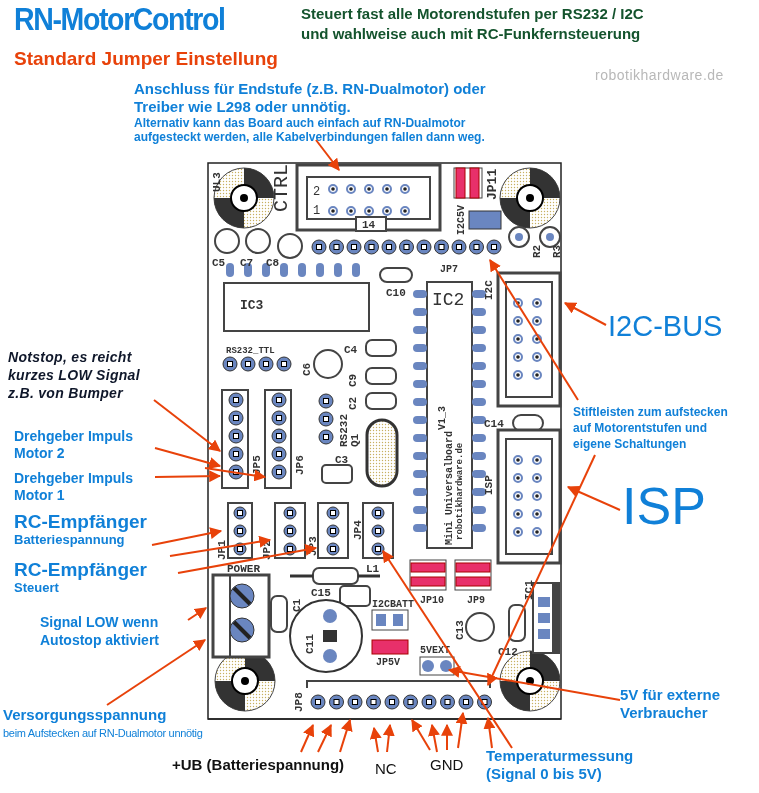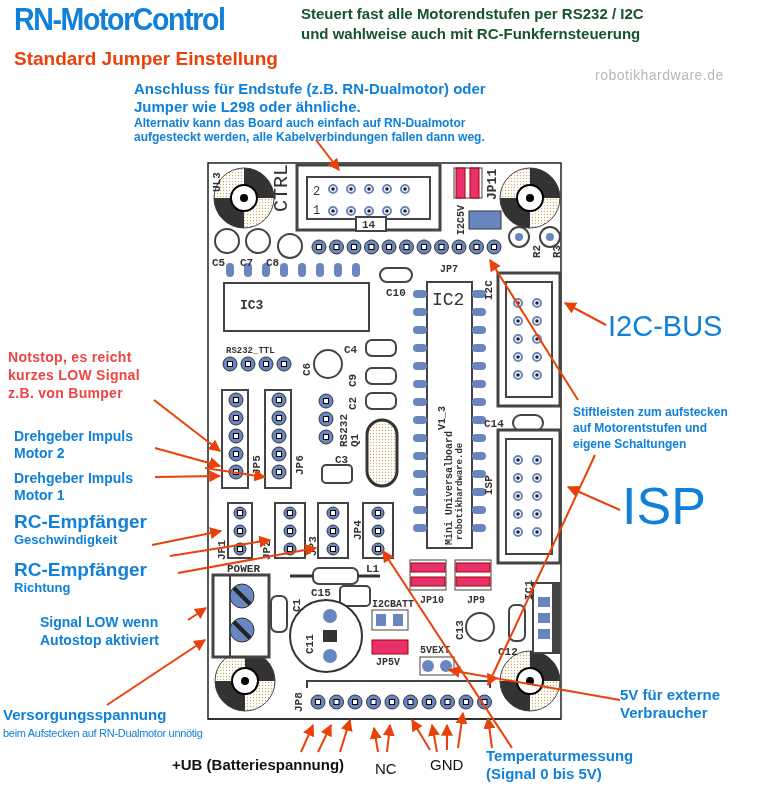--- a/index.html
+++ b/index.html
@@ -3,38 +3,38 @@
 <meta charset="utf-8">
 <style>
   html,body{margin:0;padding:0;background:#fff;}
   body{width:759px;height:793px;position:relative;overflow:hidden;font-family:"Liberation Sans",sans-serif;}
   .abs{position:absolute;white-space:nowrap;}
   .title{left:14px;top:2px;font-size:31px;font-weight:bold;color:#1080d8;letter-spacing:-1.5px;transform:scaleX(0.92);transform-origin:left;}
   .subtitle{left:14px;top:48px;font-size:19px;font-weight:bold;color:#e8420a;}
   .tagline{left:301px;top:4px;font-size:15px;font-weight:bold;color:#14532d;line-height:20px;}
   .site{left:595px;top:67px;font-size:14px;color:#b8b8b8;letter-spacing:0.5px;}
   .blue{color:#1080d8;font-weight:bold;}
-  .pink{color:#ef4444;font-weight:bold;}
+  .pink{color:#0f172a;font-weight:bold;font-style:italic;}
   .black{color:#111;font-weight:bold;}
   svg text{font-family:"Liberation Mono",monospace;}
 </style>
 </head>
 <body>
 
 <div class="abs title">RN-MotorControl</div>
 <div class="abs subtitle">Standard Jumper Einstellung</div>
 <div class="abs tagline">
   <div>Steuert fast alle Motorendstufen per RS232 / I2C</div>
   <div>und wahlweise auch mit RC-Funkfernsteuerung</div>
 </div>
 <div class="abs site">robotikhardware.de</div>
 
 <div class="abs blue" style="left:134px;top:80px;font-size:15px;line-height:18px;">
   <div>Anschluss für Endstufe (z.B. RN-Dualmotor) oder</div>
-  <div>Jumper wie L298 oder ähnliche.</div>
+  <div>Treiber wie L298 oder unnötig.</div>
   <div style="font-size:12px;line-height:14px;">Alternativ kann das Board auch einfach auf RN-Dualmotor</div>
   <div style="font-size:12px;line-height:14px;">aufgesteckt werden, alle Kabelverbindungen fallen dann weg.</div>
 </div>
 
 <div class="abs pink" style="left:8px;top:348px;font-size:14px;line-height:18px;letter-spacing:0.3px;">
   <div>Notstop, es reicht</div>
   <div>kurzes LOW Signal</div>
   <div>z.B. von Bumper</div>
 </div>
 
@@ -42,25 +42,25 @@
   <div>Drehgeber Impuls</div>
   <div>Motor 2</div>
 </div>
 <div class="abs blue" style="left:14px;top:470px;font-size:14px;line-height:17px;">
   <div>Drehgeber Impuls</div>
   <div>Motor 1</div>
 </div>
 
 <div class="abs blue" style="left:14px;top:513px;line-height:18px;">
   <div style="font-size:19px;">RC-Empfänger</div>
-  <div style="font-size:13px;">Geschwindigkeit</div>
+  <div style="font-size:13px;">Batteriespannung</div>
 </div>
 <div class="abs blue" style="left:14px;top:561px;line-height:18px;">
   <div style="font-size:19px;">RC-Empfänger</div>
-  <div style="font-size:13px;">Richtung</div>
+  <div style="font-size:13px;">Steuert</div>
 </div>
 
 <div class="abs blue" style="left:40px;top:613px;font-size:14px;line-height:18px;">
   <div>Signal LOW wenn</div>
   <div>Autostop aktiviert</div>
 </div>
 
 <div class="abs blue" style="left:3px;top:706px;line-height:18px;">
   <div style="font-size:15px;">Versorgungsspannung</div>
   <div style="font-size:11px;font-weight:normal;letter-spacing:-0.3px;">beim Aufstecken auf RN-Dualmotor unnötig</div>

